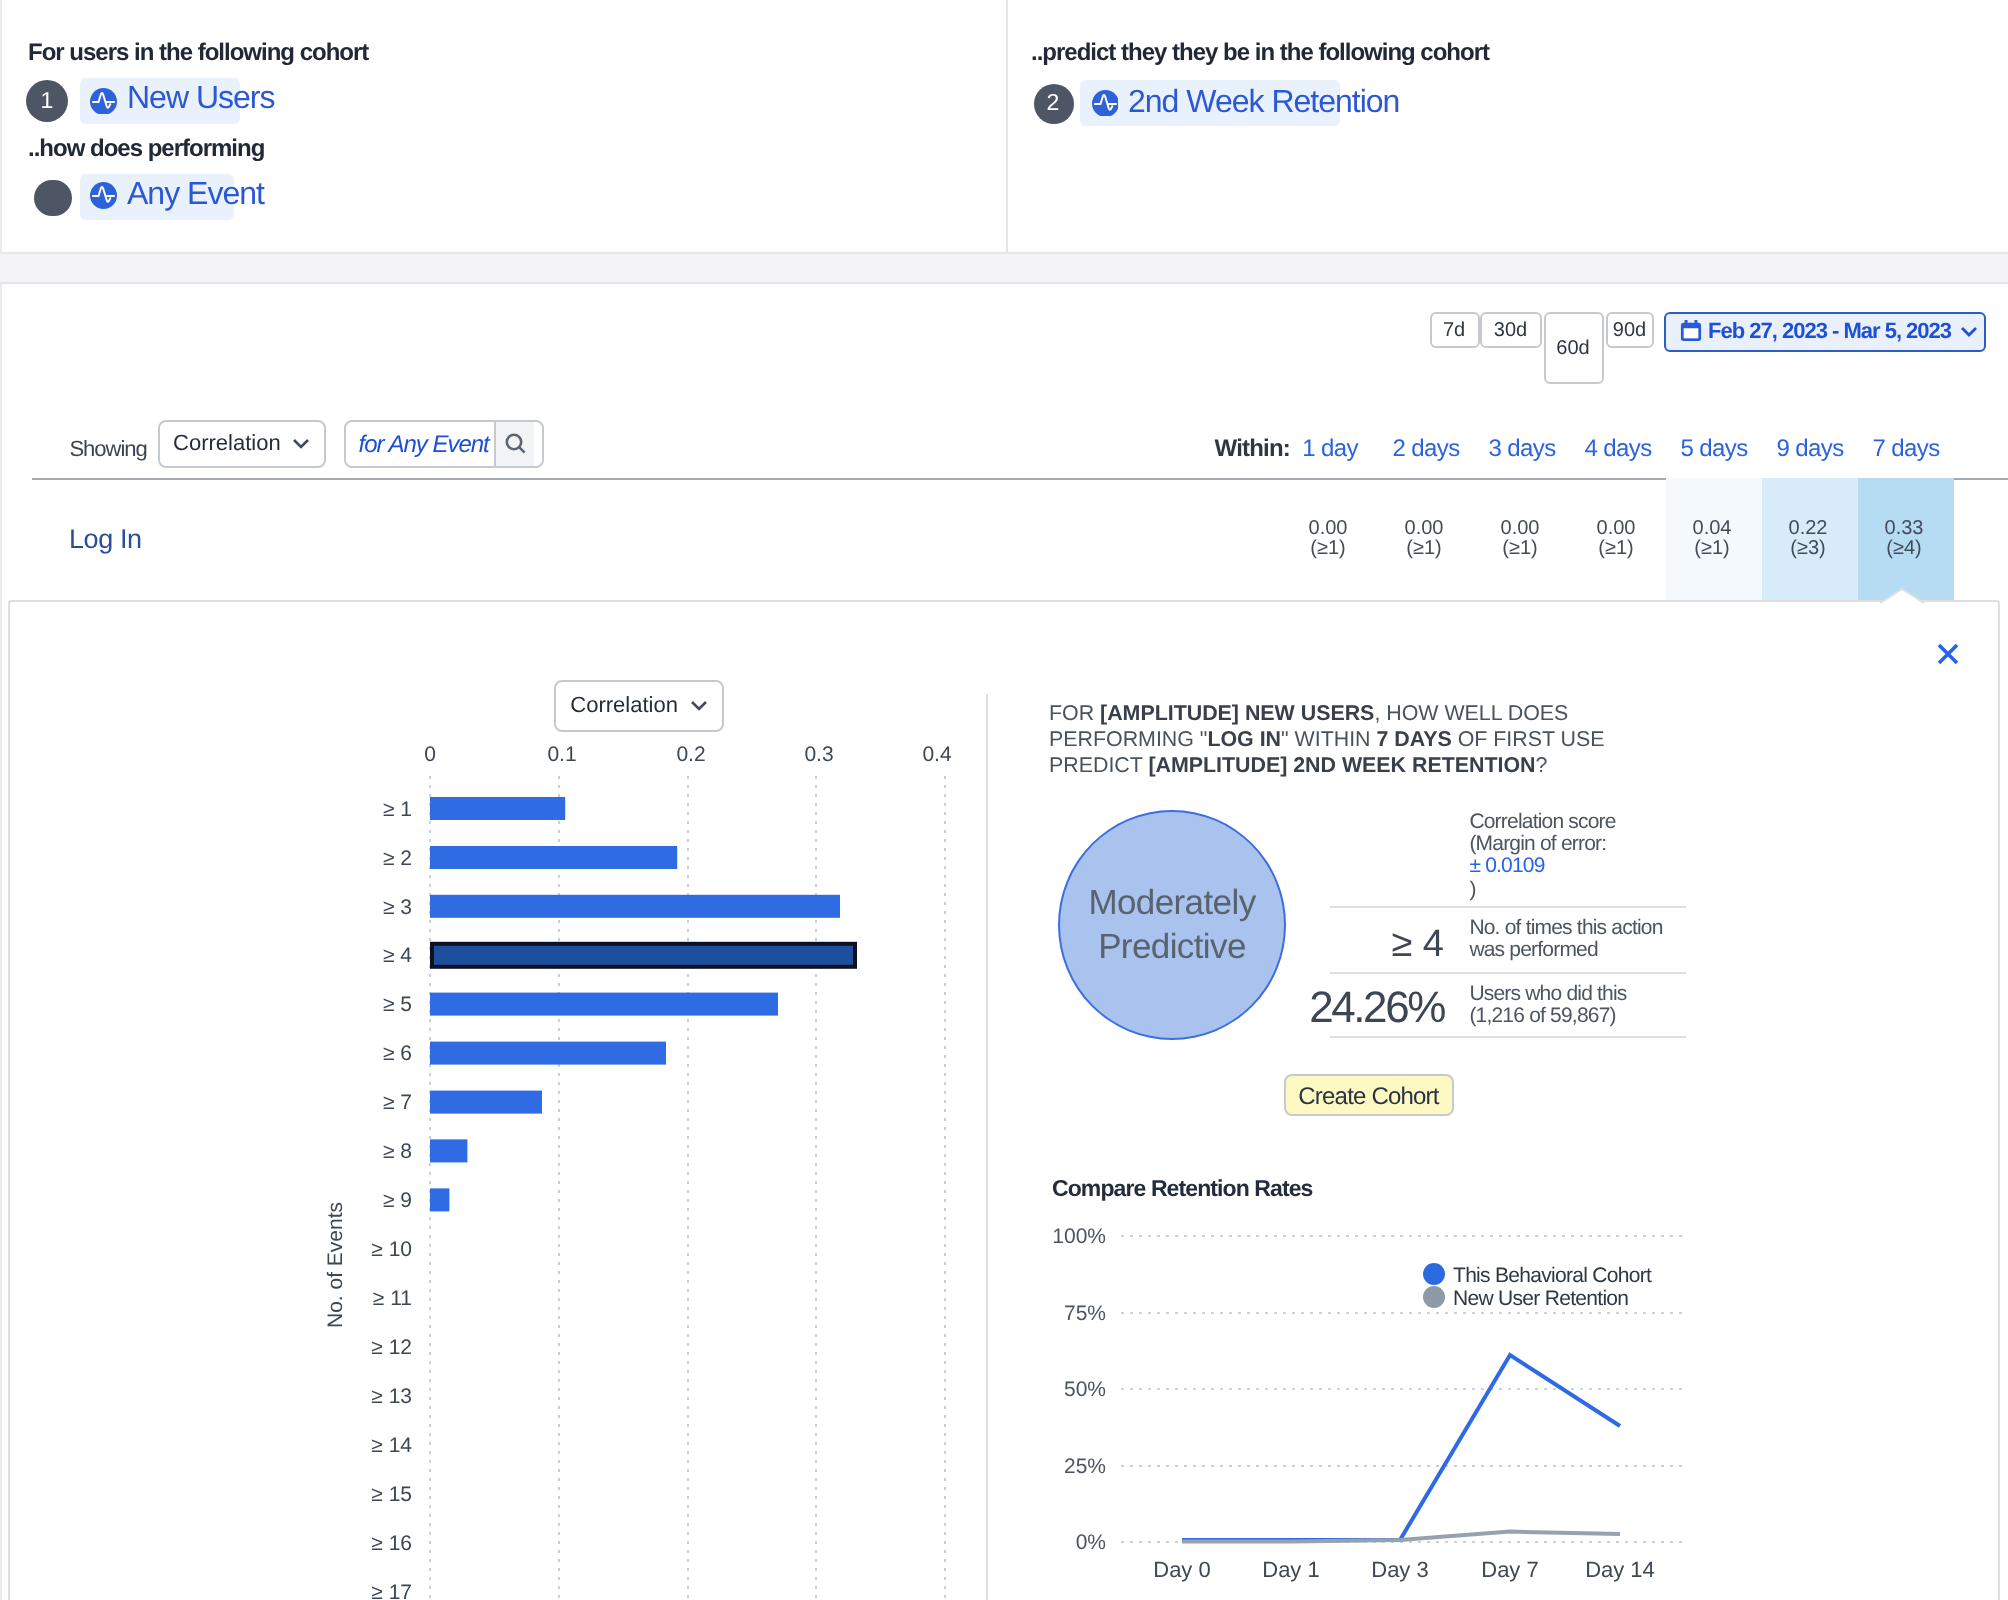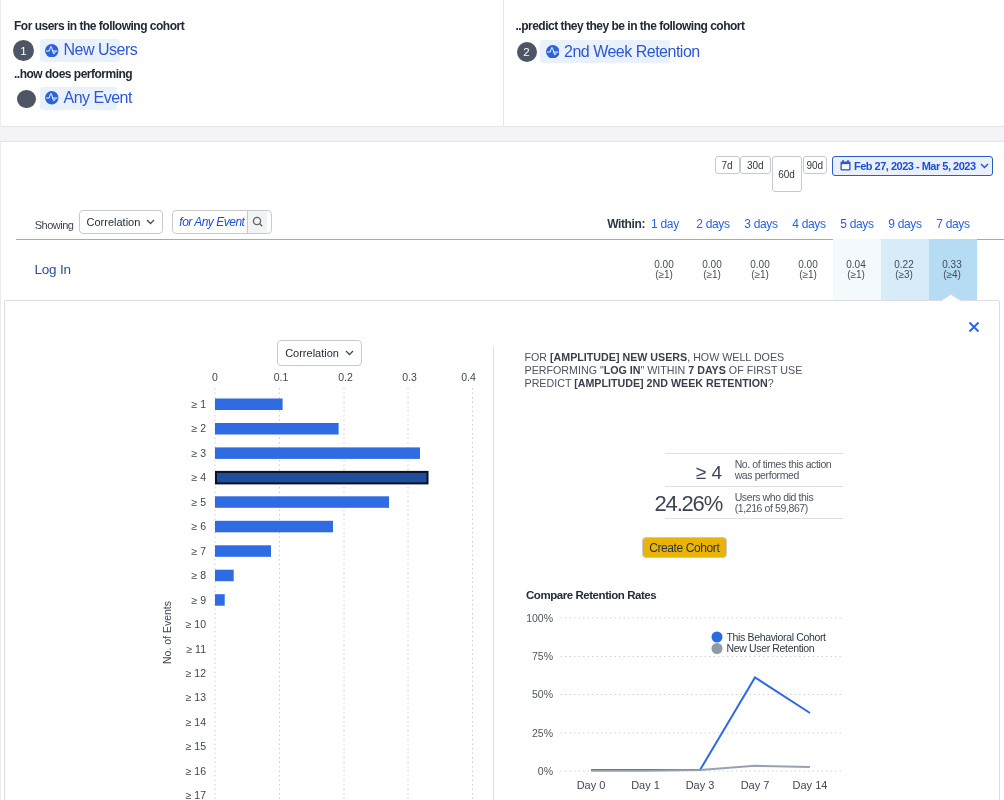--- a/index.html
+++ b/index.html
@@ -178,30 +178,34 @@
   </svg>
 
   <div class="abs" style="left:493px; top:347px; width:1px; height:453px; background:#d9dee6;"></div>
 
   <div class="abs" style="left:524.5px; top:351px; font-size:10.7px; line-height:12.85px; color:#4a5260;">
     FOR <b style="color:#39404c;">[AMPLITUDE] NEW USERS</b>, HOW WELL DOES<br>
     PERFORMING "<b style="color:#39404c;">LOG IN</b>" WITHIN <b style="color:#39404c;">7 DAYS</b> OF FIRST USE<br>
     PREDICT <b style="color:#39404c;">[AMPLITUDE] 2ND WEEK RETENTION</b>?
   </div>
 
-
+  <div class="abs" style="left:529px; top:404.5px; width:114px; height:115px; border-radius:50%; background:#a9c2ee; border:1px solid #3b6fe0; display:flex; align-items:center; justify-content:center; text-align:center;">
+    <div style="font-size:17.5px; letter-spacing:-0.3px; color:#59636f; line-height:22.5px;">Moderately<br>Predictive</div>
+  </div>
+
+  <div class="abs" style="left:734.7px; top:405.5px; font-size:10.5px; letter-spacing:-0.4px; line-height:11.4px; color:#4c5560;">Correlation score<br>(Margin of error:<br><span style="color:#2563eb;">± 0.0109</span><br>)</div>
   <div class="abs" style="left:665px; top:453px; width:178px; height:1px; background:#dde0e4;"></div>
   <div class="abs" style="left:562px; top:461.5px; width:160px; text-align:right; font-size:19px; color:#3c4654;">≥ 4</div>
   <div class="abs" style="left:734.7px; top:459px; font-size:10.5px; letter-spacing:-0.4px; line-height:11.4px; color:#4c5560;">No. of times this action<br>was performed</div>
   <div class="abs" style="left:665px; top:485.5px; width:178px; height:1px; background:#dde0e4;"></div>
   <div class="abs" style="left:562px; top:491px; width:160px; text-align:right; font-size:22px; letter-spacing:-1.2px; color:#3c4654;">24.26%</div>
   <div class="abs" style="left:734.7px; top:491.5px; font-size:10.5px; letter-spacing:-0.4px; line-height:11.4px; color:#4c5560;">Users who did this<br>(1,216 of 59,867)</div>
   <div class="abs" style="left:665px; top:517.5px; width:178px; height:1px; background:#dde0e4;"></div>
 
-  <div class="abs" style="left:642px; top:537px; width:84.5px; height:21px; border:1px solid #c6cacf; border-radius:4px; background:#eab308; display:flex; align-items:center; justify-content:center; font-size:12px; letter-spacing:-0.4px; color:#2a3441;">Create Cohort</div>
+  <div class="abs" style="left:642px; top:537px; width:84.5px; height:21px; border:1px solid #c6cacf; border-radius:4px; background:#fef9c3; display:flex; align-items:center; justify-content:center; font-size:12px; letter-spacing:-0.4px; color:#2a3441;">Create Cohort</div>
 
   <div class="abs" style="left:526px; top:588.5px; font-size:11.5px; font-weight:bold; letter-spacing:-0.45px; color:#232c3a;">Compare Retention Rates</div>
 
   <svg class="abs" style="left:510px; top:600px;" width="360" height="200" viewBox="0 0 360 200">
     <g stroke="#ccd2da" stroke-width="1" stroke-dasharray="1.5,3">
       <line x1="50.5" y1="18" x2="331" y2="18"></line>
       <line x1="50.5" y1="56.5" x2="331" y2="56.5"></line>
       <line x1="50.5" y1="94.5" x2="331" y2="94.5"></line>
       <line x1="50.5" y1="133" x2="331" y2="133"></line>
       <line x1="50.5" y1="171" x2="331" y2="171"></line>

